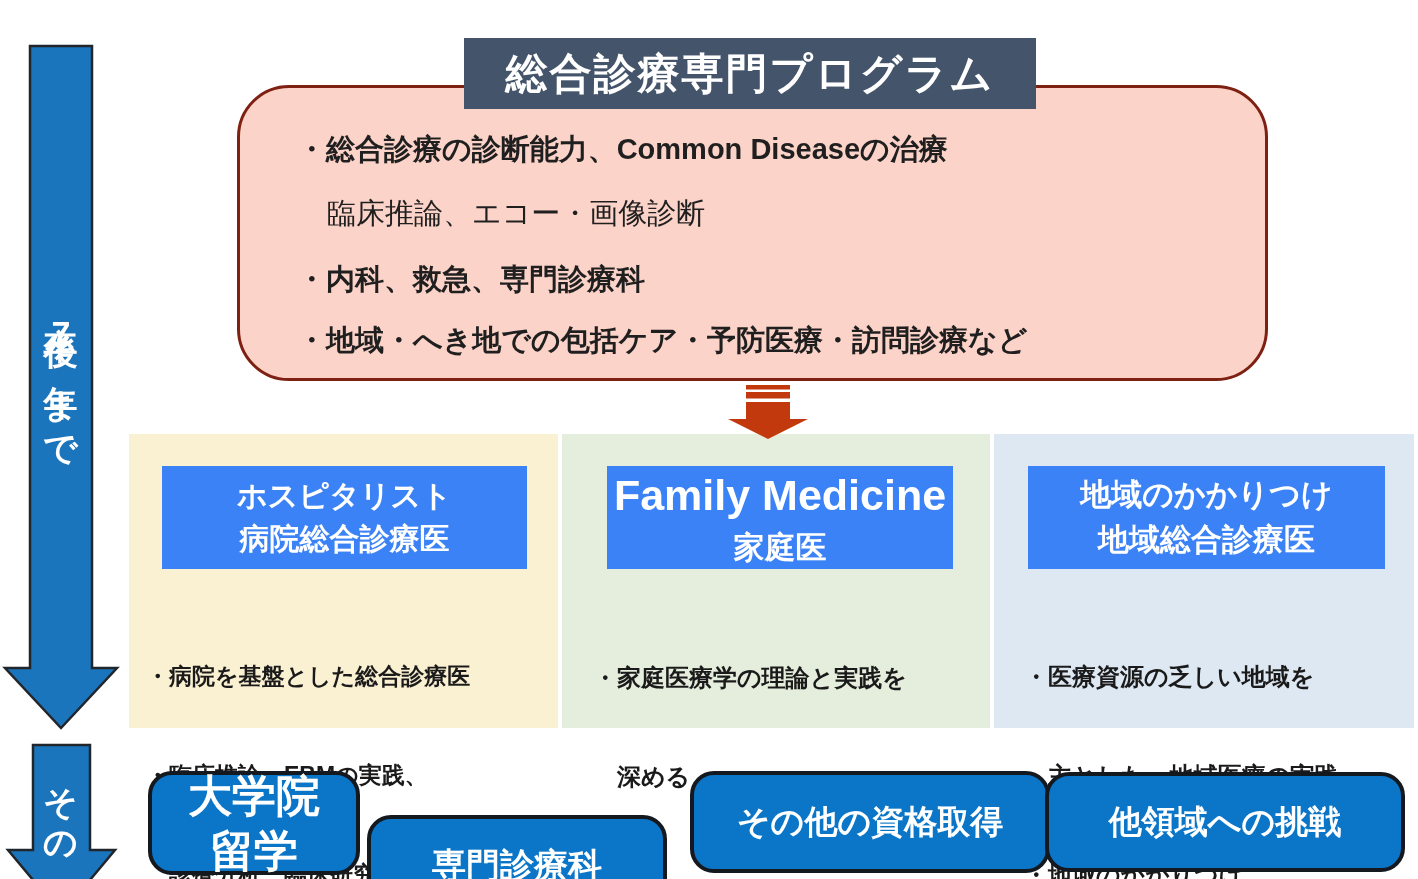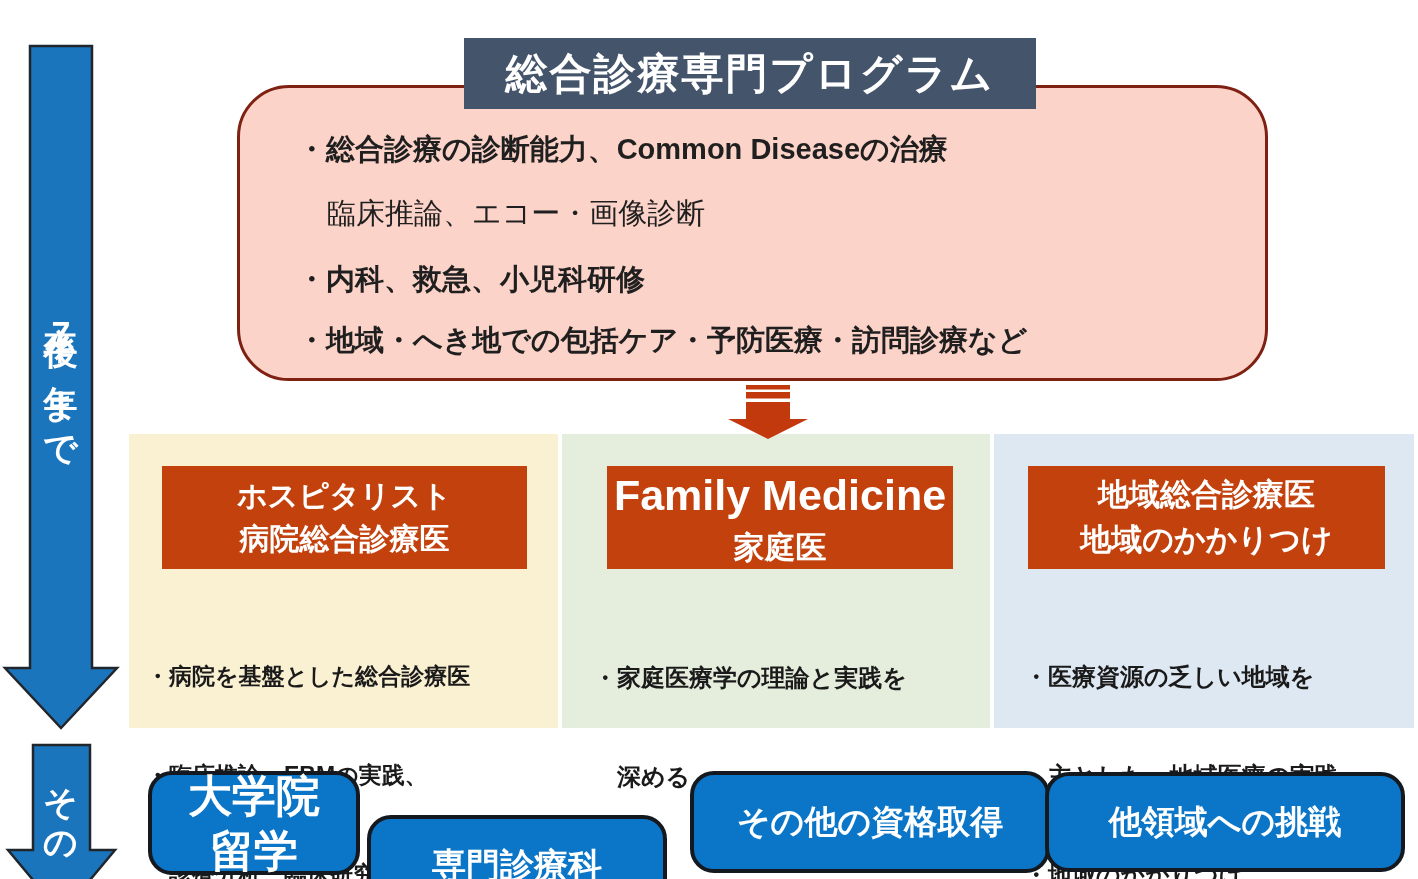--- a/index.html
+++ b/index.html
@@ -40,21 +40,21 @@
   .vl1{left:29px;top:198px;width:64px;height:285px;}
   .vl2{left:29px;top:708px;width:64px;height:132px;}
 
   
   .panel{top:396px;height:294px;z-index:1;}
   .panel1{left:129px;width:429px;background:#FAF0D2;}
   .panel2{left:562px;width:428px;background:#E5EEDD;}
   .panel3{left:994px;width:420px;background:#DEE8F3;}
 
   .track-hdr{
-    top:428px;height:103px;background:#c2410c;color:#ffffff;font-weight:bold;
+    top:428px;height:103px;background:#3b82f6;color:#ffffff;font-weight:bold;
     display:flex;flex-direction:column;align-items:center;justify-content:center;
     text-align:center;z-index:2;line-height:1.42;
   }
   .hdr1{left:162px;width:365px;font-size:30px;}
   .hdr2{left:607px;width:346px;font-size:31px;}
   .hdr2 .en{font-size:43px;}
   .hdr3{left:1028px;width:357px;font-size:31px;}
 
   .blist{z-index:2;font-weight:bold;font-size:23px;line-height:33px;white-space:pre;color:#1a1a1a;}
   .bl1{left:146px;top:556px;}
@@ -77,21 +77,21 @@
 <body>
 
 <div class="stage">
 
   <div class="abs program-box"></div>
 
   <div class="abs title-box">総合診療専門プログラム</div>
 
   <div class="abs pline bold pl1">・総合診療の診断能力、Common Diseaseの治療</div>
   <div class="abs pline pl2">臨床推論、エコー・画像診断</div>
-  <div class="abs pline bold pl3">・内科、救急、小児科研修</div>
+  <div class="abs pline bold pl3">・内科、救急、専門診療科</div>
   <div class="abs pline bold pl4">・地域・へき地での包括ケア・予防医療・訪問診療など</div>
 
   <div class="abs panel panel1"></div>
   <div class="abs panel panel2"></div>
   <div class="abs panel panel3"></div>
 
   <svg class="abs shapes" viewBox="0 0 1418 879" xmlns="http://www.w3.org/2000/svg">
     <g>
       <polygon points="30,8 92,8 92,630 117,630 61,690 5,630 30,630" fill="#1B75BC" stroke="#21262c" stroke-width="2.5"></polygon>
     </g>
@@ -110,22 +110,22 @@
 
   <div class="abs track-hdr hdr1">
     <span>ホスピタリスト</span>
     <span>病院総合診療医</span>
   </div>
   <div class="abs track-hdr hdr2">
     <span class="en">Family Medicine</span>
     <span>家庭医</span>
   </div>
   <div class="abs track-hdr hdr3">
+    <span>地域のかかりつけ</span>
     <span>地域総合診療医</span>
-    <span>地域のかかりつけ</span>
   </div>
 
   <div class="abs blist bl1">
     <div>・病院を基盤とした総合診療医</div>
     <div>・臨床推論、EBMの実践、</div>
     <div>　診療分析、臨床研究・論文執筆</div>
   </div>
   <div class="abs blist bl2">
     <div>・家庭医療学の理論と実践を</div>
     <div>　深める</div>

